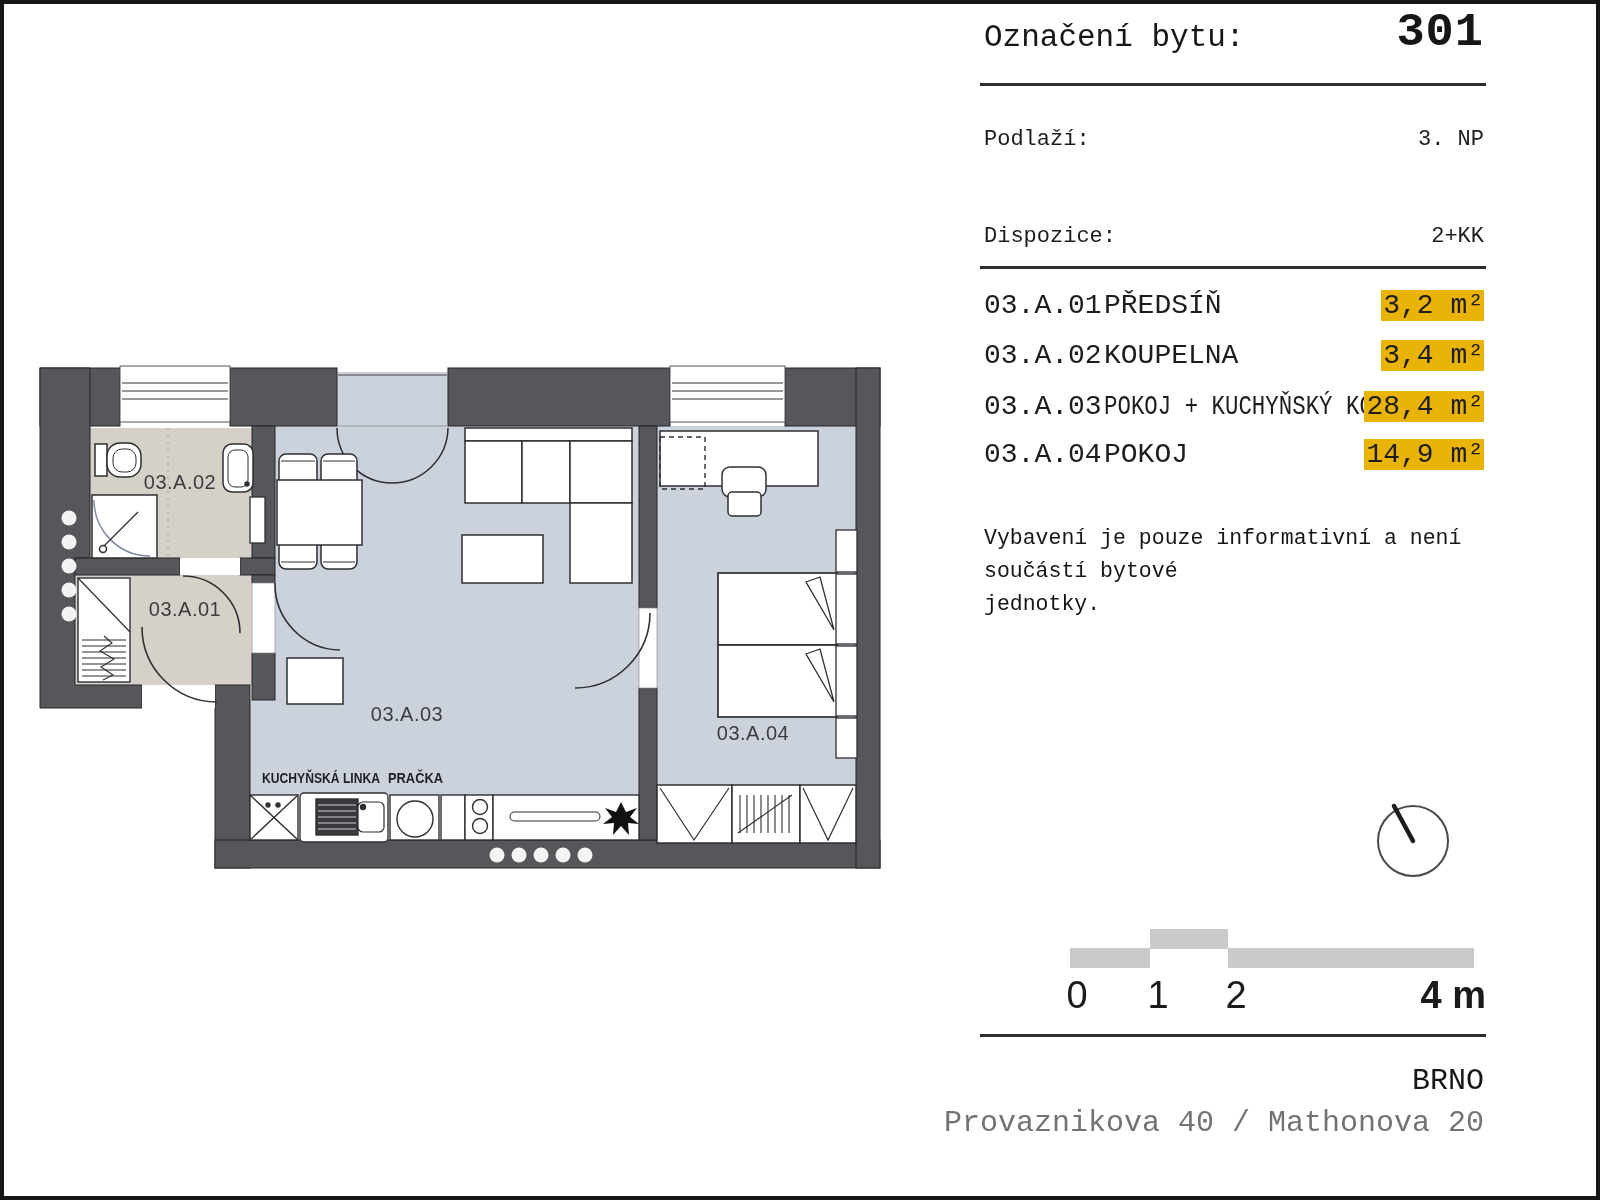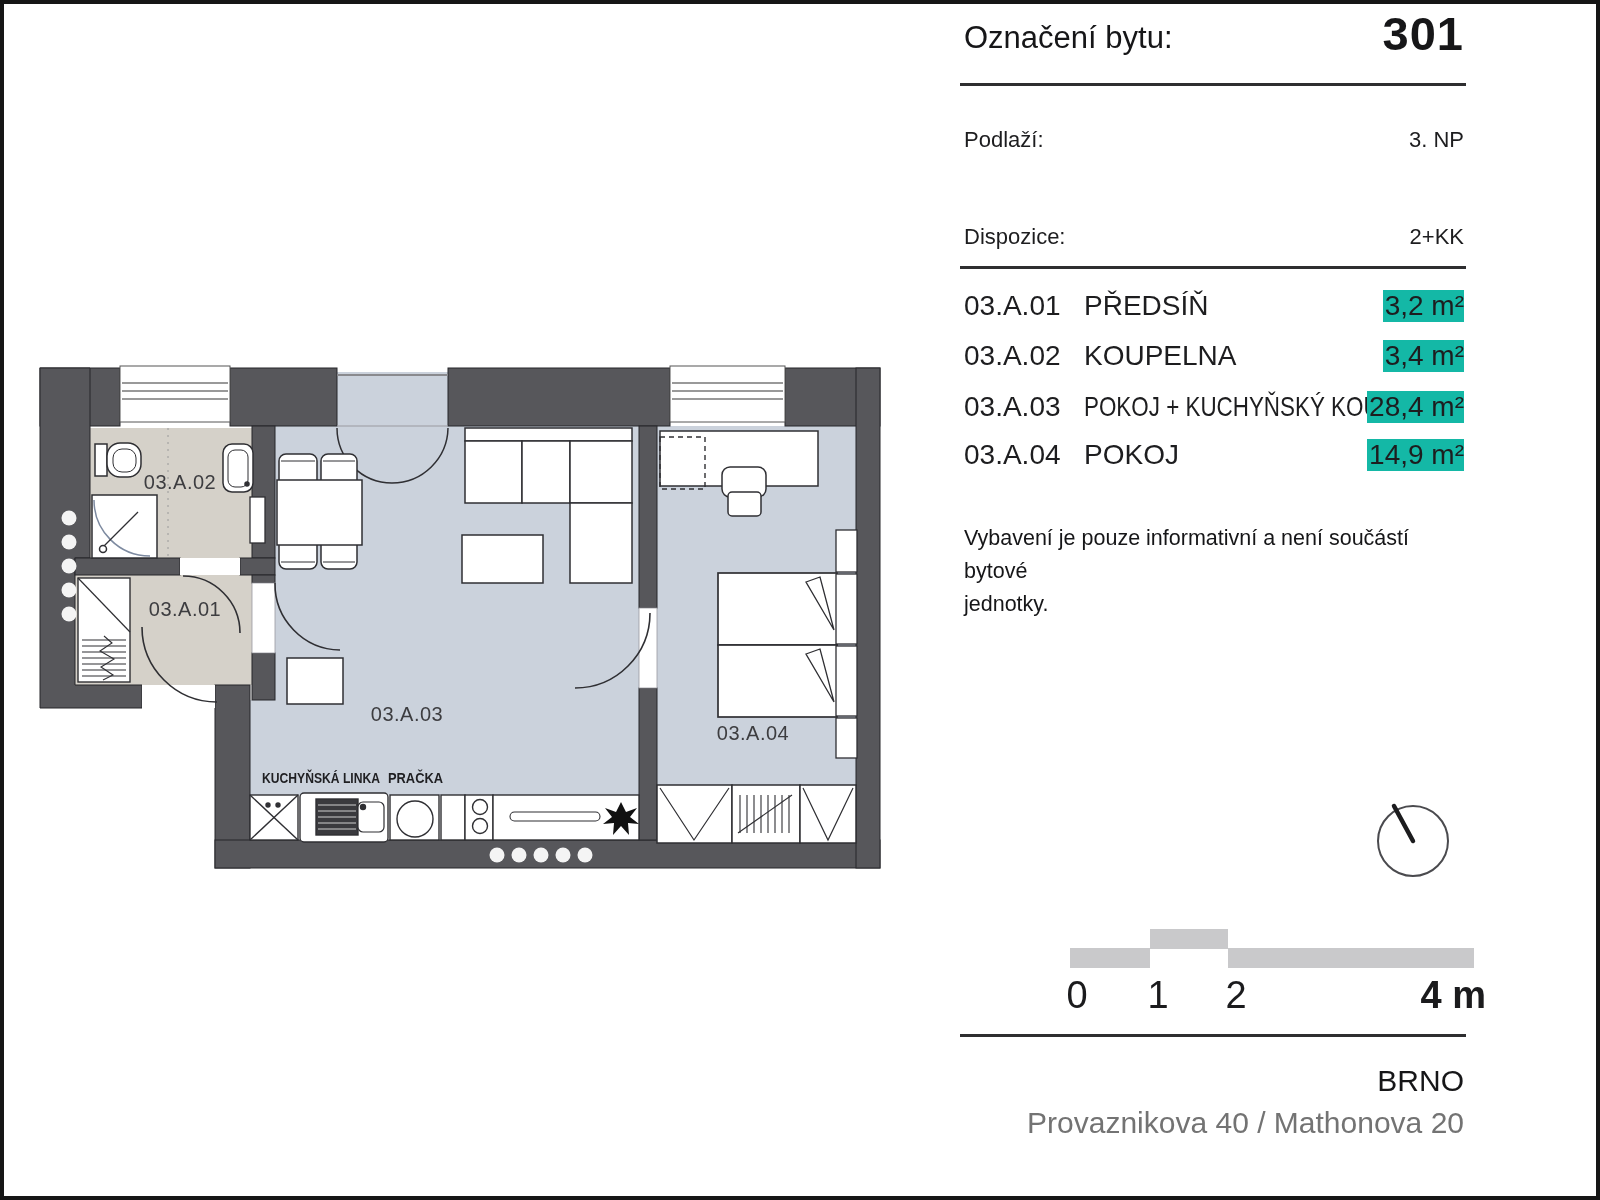--- a/index.html
+++ b/index.html
@@ -1,32 +1,32 @@
 <!DOCTYPE html>
 <html><head>
 <meta charset="utf-8">
 <style>
   html,body{margin:0;padding:0;background:#ffffff;}
   body{width:1600px;height:1200px;position:relative;font-family:"Liberation Sans",sans-serif;color:#1d1d1f;overflow:hidden;}
   .frame{position:absolute;inset:0;border:4px solid #161616;pointer-events:none;z-index:50;}
   
-  .panel{position:absolute;left:960px;top:0;width:506px;height:1040px;}
+  .panel{position:absolute;left:980px;top:0;width:506px;height:1040px;font-family:Liberation Mono, monospace;}
   .unit-label{position:absolute;left:4px;top:20px;font-size:31px;color:#161618;}
   .unit-number{position:absolute;right:2px;top:6px;font-size:47px;font-weight:bold;color:#161618;letter-spacing:1px;text-align:center;}
   .divider{position:absolute;left:0;width:506px;height:3px;background:#2e2e30;}
   .d1{top:83px}.d2{top:266px}.d3{top:1034px}
   .detail-row{position:absolute;left:4px;right:2px;height:36px;font-size:22px;margin-top:15px;}
   .detail-row .lbl{position:absolute;left:0;}
   .detail-row .val{position:absolute;right:0;}
   .r1{top:112px}.r2{top:160px}.r3{top:209px}
   .room-row{position:absolute;left:4px;right:2px;height:34px;font-size:28px;}
   .room-row .code{position:absolute;left:0;}
   .room-row .name{position:absolute;left:120px;white-space:nowrap;}
   .room-row .name.condensed{display:inline-block;transform:scaleX(0.8);transform-origin:left center;}
-  .room-row .area{position:absolute;right:0;background:#14b8a6;padding-left:2px;}
+  .room-row .area{position:absolute;right:0;background:#eab308;padding-left:2px;}
   .q1{top:290px}.q2{top:340px}.q3{top:391px}.q4{top:439px}
   .note{position:absolute;left:4px;top:522px;font-size:21.5px;line-height:33px;color:#161618;}
   .compass{position:absolute;left:1375px;top:802px;width:78px;height:78px;}
   .scale-seg{position:absolute;background:#c9c9cb;}
   .tick{position:absolute;top:974px;font-size:38px;color:#1b1b1d;width:60px;text-align:center;}
   .tick-end{position:absolute;top:974px;font-size:38px;color:#1b1b1d;width:110px;text-align:right;}
   .city{position:absolute;right:2px;top:1064px;font-size:30px;color:#161618;margin-left:24px;}
   .address{position:absolute;right:2px;top:1106px;font-size:30px;color:#737373;white-space:nowrap;margin-left:16px;}
   
   .plan{position:absolute;left:30px;top:350px;width:860px;height:530px;}

